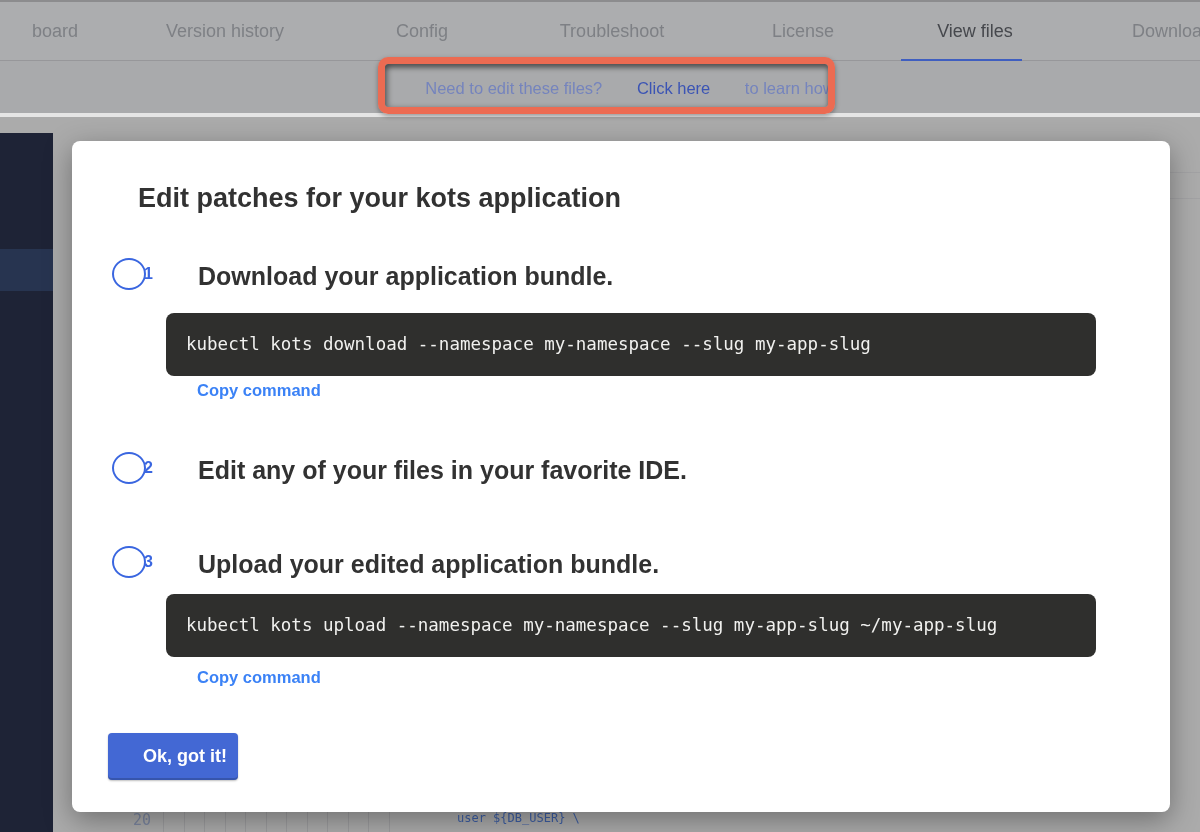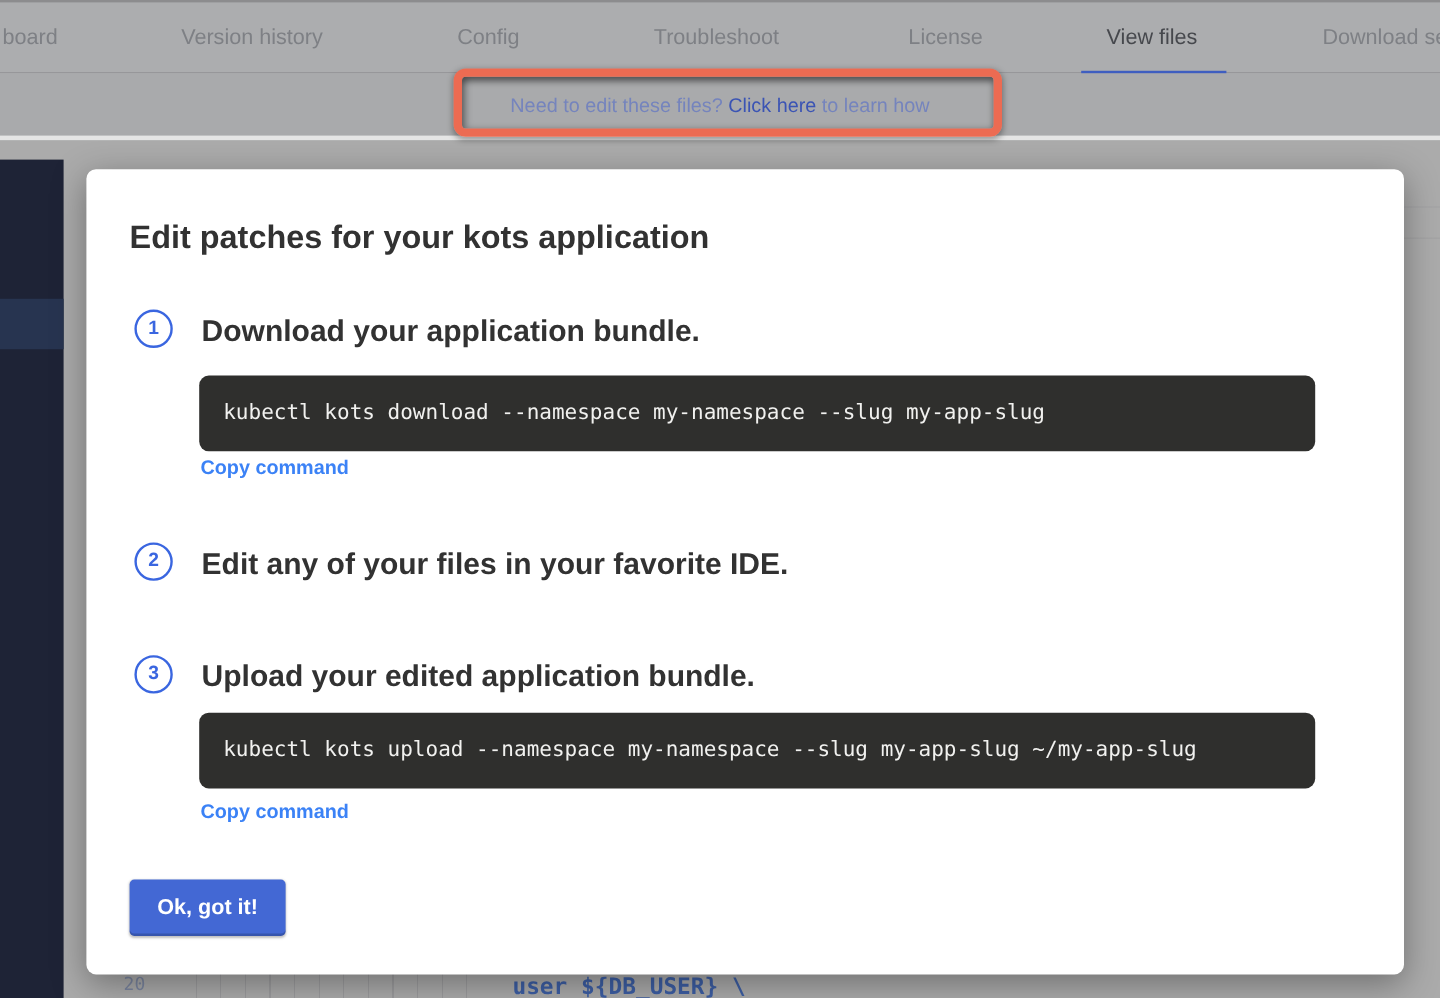--- a/index.html
+++ b/index.html
@@ -1,16 +1,16 @@
 <!DOCTYPE html>
 <html><head>
 <meta charset="utf-8">
 <style>
   html, body { margin: 0; padding: 0; background: #888; }
-  * { box-sizing: border-box; }
+  * { box-sizing: border-box; padding-left: 30px; }
   .screen {
     position: relative;
     width: 1200px;
     height: 832px;
     overflow: hidden;
     background: #ababab;
     font-family: "Liberation Sans", sans-serif;
     -webkit-font-smoothing: antialiased;
   }
 
@@ -107,24 +107,23 @@
   }
   .indent-guides {
     position: absolute;
     left: 163px; top: 683px;
     width: 246px; height: 32px;
     background: repeating-linear-gradient(to right, #9c9c9e 0 1px, transparent 1px 20.5px);
   }
   .bg-code-line {
     position: absolute;
     left: 427px;
-    font-size: 19px;
+    font-size: 12px;
     color: #3d5fa5;
     white-space: pre;
-    font-weight: bold;
   }
 
   
   .modal {
     position: absolute;
     left: 72px; top: 141px;
     width: 1098px; height: 671px;
     background: #ffffff;
     border-radius: 8px;
     box-shadow: 0 8px 28px rgba(0,0,0,0.35);

